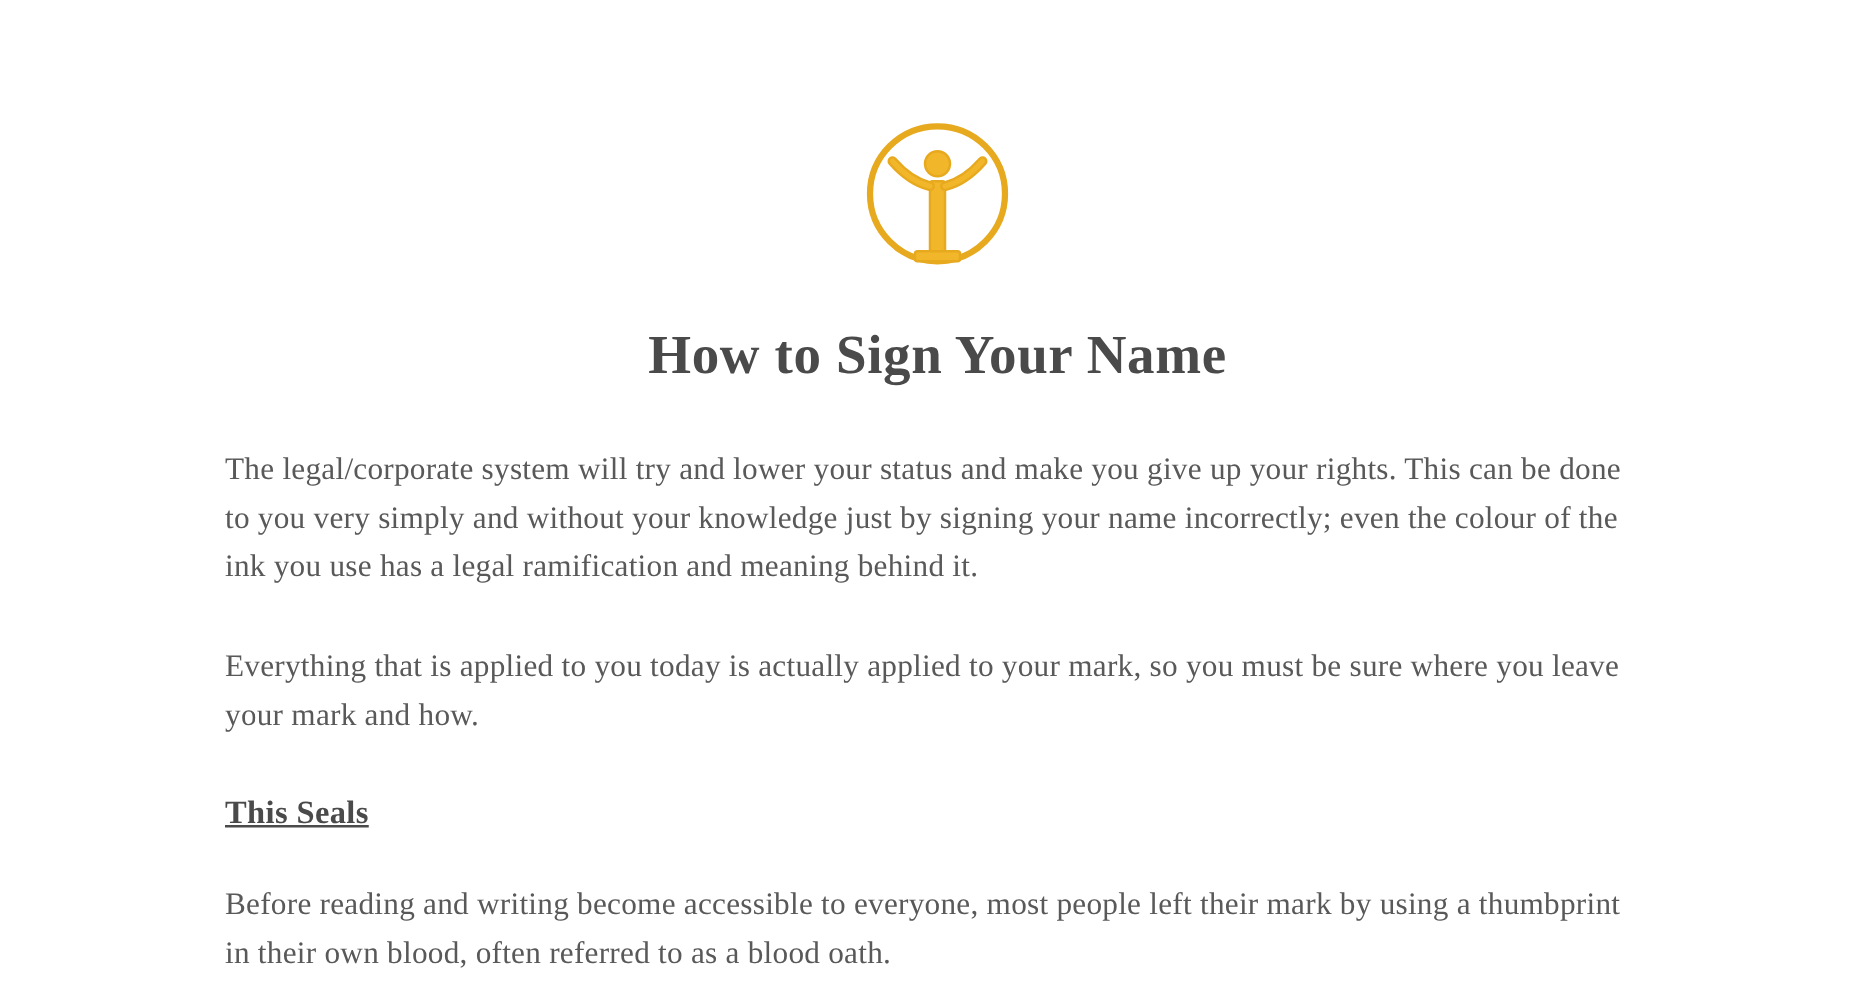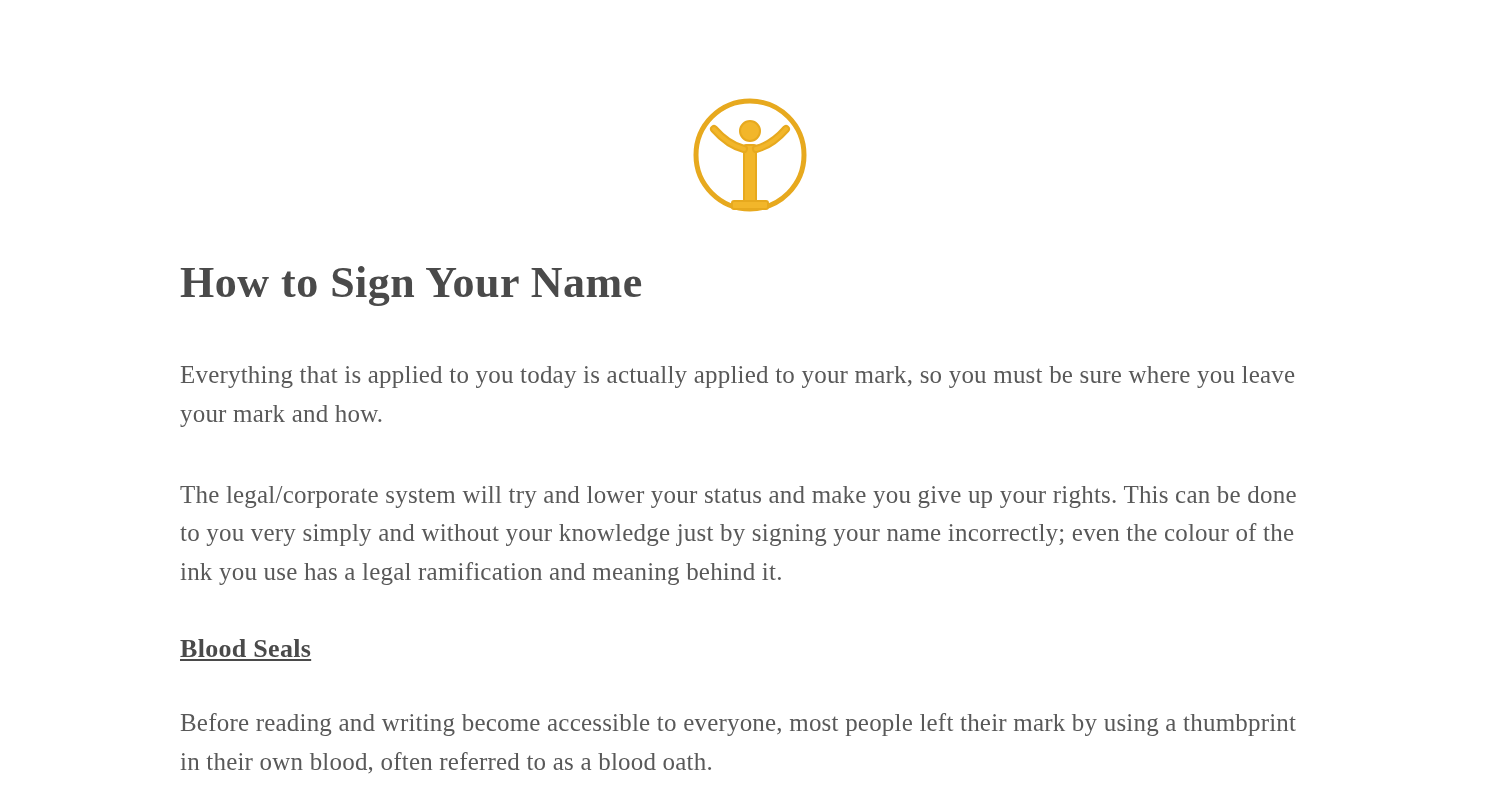--- a/index.html
+++ b/index.html
@@ -21,21 +21,21 @@
     .logo-wrap {
       text-align: center;
       margin-bottom: 38px;
     }
     .logo {
       display: inline-block;
     }
     .title {
       font-size: 44px;
       font-weight: bold;
-      text-align: left;
+      text-align: center;
       color: #4a4a4a;
       margin-bottom: 48px;
       letter-spacing: 0.5px;
     }
     .para {
       font-size: 25px;
       line-height: 1.55;
       color: #595959;
       margin-bottom: 42px;
       letter-spacing: 0.2px;
@@ -70,20 +70,20 @@
         <path d="M66 54 Q82 50 96 34" fill="none" stroke="#e7a91e" stroke-width="8" stroke-linecap="round"></path>
         <path d="M66 54 Q82 50 96 34" fill="none" stroke="#f2b62a" stroke-width="4" stroke-linecap="round"></path>
 
         <rect x="42" y="106" width="36" height="8" fill="#f2b62a" stroke="#e7a91e" stroke-width="2" rx="2"></rect>
       </svg>
     </span>
   </div>
 
   <h1 class="title">How to Sign Your Name</h1>
 
+  <p class="para">The legal/corporate system will try and lower your status and make you give up your rights. This can be done to you very simply and without your knowledge just by signing your name incorrectly; even the colour of the ink you use has a legal ramification and meaning behind it.</p>
   <p class="para">Everything that is applied to you today is actually applied to your mark, so you must be sure where you leave your mark and how.</p>
-  <p class="para">The legal/corporate system will try and lower your status and make you give up your rights. This can be done to you very simply and without your knowledge just by signing your name incorrectly; even the colour of the ink you use has a legal ramification and meaning behind it.</p>
 
-  <h2 class="subheading">Blood Seals</h2>
+  <h2 class="subheading">This Seals</h2>
 
   <p class="para">Before reading and writing become accessible to everyone, most people left their mark by using a thumbprint in their own blood, often referred to as a blood oath.</p>
 
 </div>
 
 </body></html>

